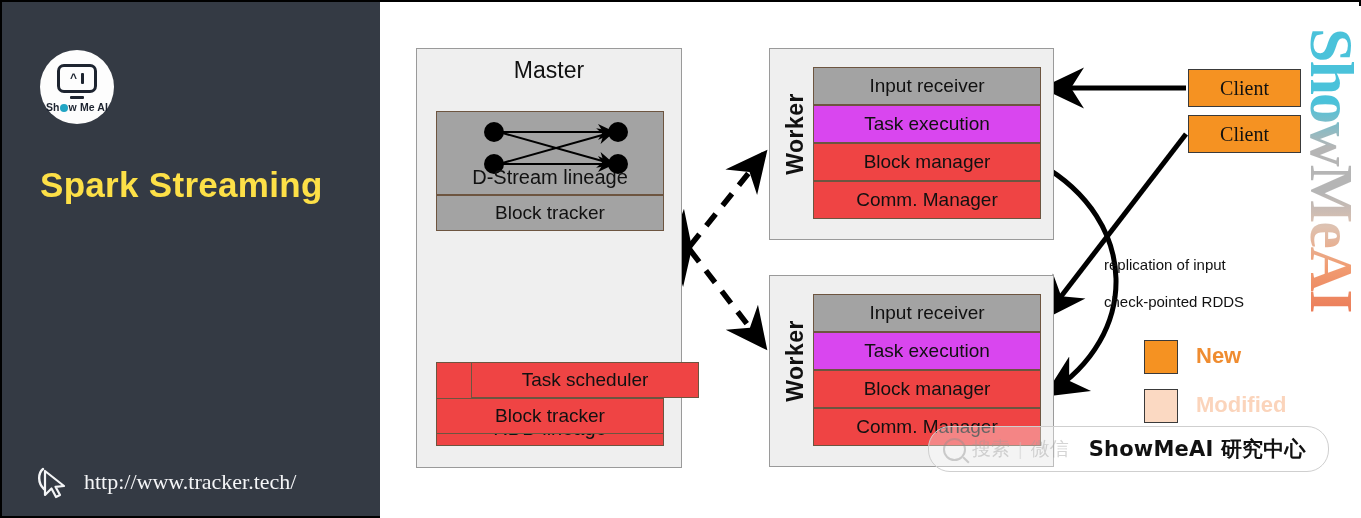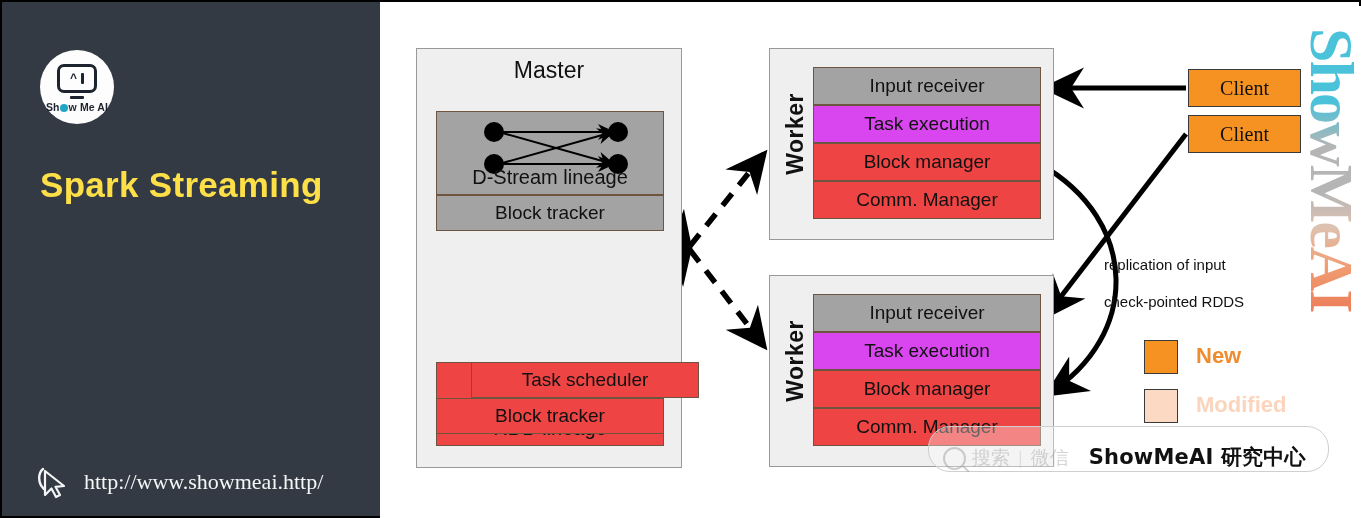--- a/index.html
+++ b/index.html
@@ -65,21 +65,21 @@
   #wm-master{position:absolute;left:40px;top:434px;font-size:23px;font-weight:700;color:#ffffff;
         opacity:.72;font-family:"Liberation Serif","DejaVu Serif",serif;letter-spacing:.4px;}
   #wm-vert{position:absolute;right:-6px;top:22px;font-size:62px;font-weight:700;
         font-family:"Liberation Serif","DejaVu Serif",serif;
         writing-mode:vertical-rl;letter-spacing:-2px;opacity:.85;
         background:linear-gradient(180deg,#2bb8d4 0%,#2bb8d4 26%,#a9a9a9 42%,#a9a9a9 58%,#d9b8a4 70%,#ef8c5a 84%,#e8663c 100%);
         -webkit-background-clip:text;background-clip:text;color:transparent;pointer-events:none;}
 
   #wechat-badge{position:absolute;left:548px;top:420px;width:399px;height:44px;
         border:1px solid #cfcfcf;border-radius:22px;background:rgba(255,255,255,.35);
-        display:flex;align-items:flex-end;}
+        display:flex;align-items:center;}
   #wechat-badge .srch{display:flex;align-items:center;gap:6px;margin-left:14px;opacity:.42;}
   #wechat-badge .mag{width:19px;height:19px;border:2px solid #8f8f8f;border-radius:50%;position:relative;}
   #wechat-badge .mag:after{content:"";position:absolute;width:2px;height:8px;background:#8f8f8f;
         right:-3px;bottom:-5px;transform:rotate(-45deg);}
   #wechat-badge .srch-t{font-size:19px;color:#9b9b9b;font-family:"DejaVu Sans",sans-serif;}
   #wechat-badge .sep{color:#c5c5c5;font-size:18px;margin:0 2px;}
   #wechat-badge .brand{margin-left:20px;font-size:21px;font-weight:700;color:#111;
         font-family:"DejaVu Sans",sans-serif;letter-spacing:.2px;}
 </style>
 </head>
@@ -103,21 +103,21 @@
     </div>
 
     <div id="side-title">Spark Streaming</div>
 
     <div id="side-url-wrap">
       <svg width="34" height="36" viewBox="0 0 34 36">
         <path d="M9 4 C3 8 2 18 8 24 L6 32 L13 27 C21 30 29 24 29 16" fill="none" stroke="#f4f5f7" stroke-width="2.4" stroke-linecap="round" transform="rotate(-8 17 18)" opacity="0"></path>
         <path d="M7 5 C2 9 1.5 19 8 25" fill="none" stroke="#f4f5f7" stroke-width="2.4" stroke-linecap="round"></path>
         <path d="M9 7 L9 31 L15.5 24.5 L20 33 L24 31 L19.5 22.8 L28 22 Z" fill="none" stroke="#f4f5f7" stroke-width="2.2" stroke-linejoin="round"></path>
       </svg>
-      <span id="side-url">http://www.showmeai.http/</span>
+      <span id="side-url">http://www.tracker.tech/</span>
     </div>
   </div>
 
   <div id="canvas">
 
     <svg class="layer">
       <defs>
         <marker id="ah" markerWidth="9" markerHeight="9" refX="7.6" refY="4.5" orient="auto">
           <path d="M0,0.4 L8.6,4.5 L0,8.6 L2.6,4.5 Z" fill="#000"></path>
         </marker>

